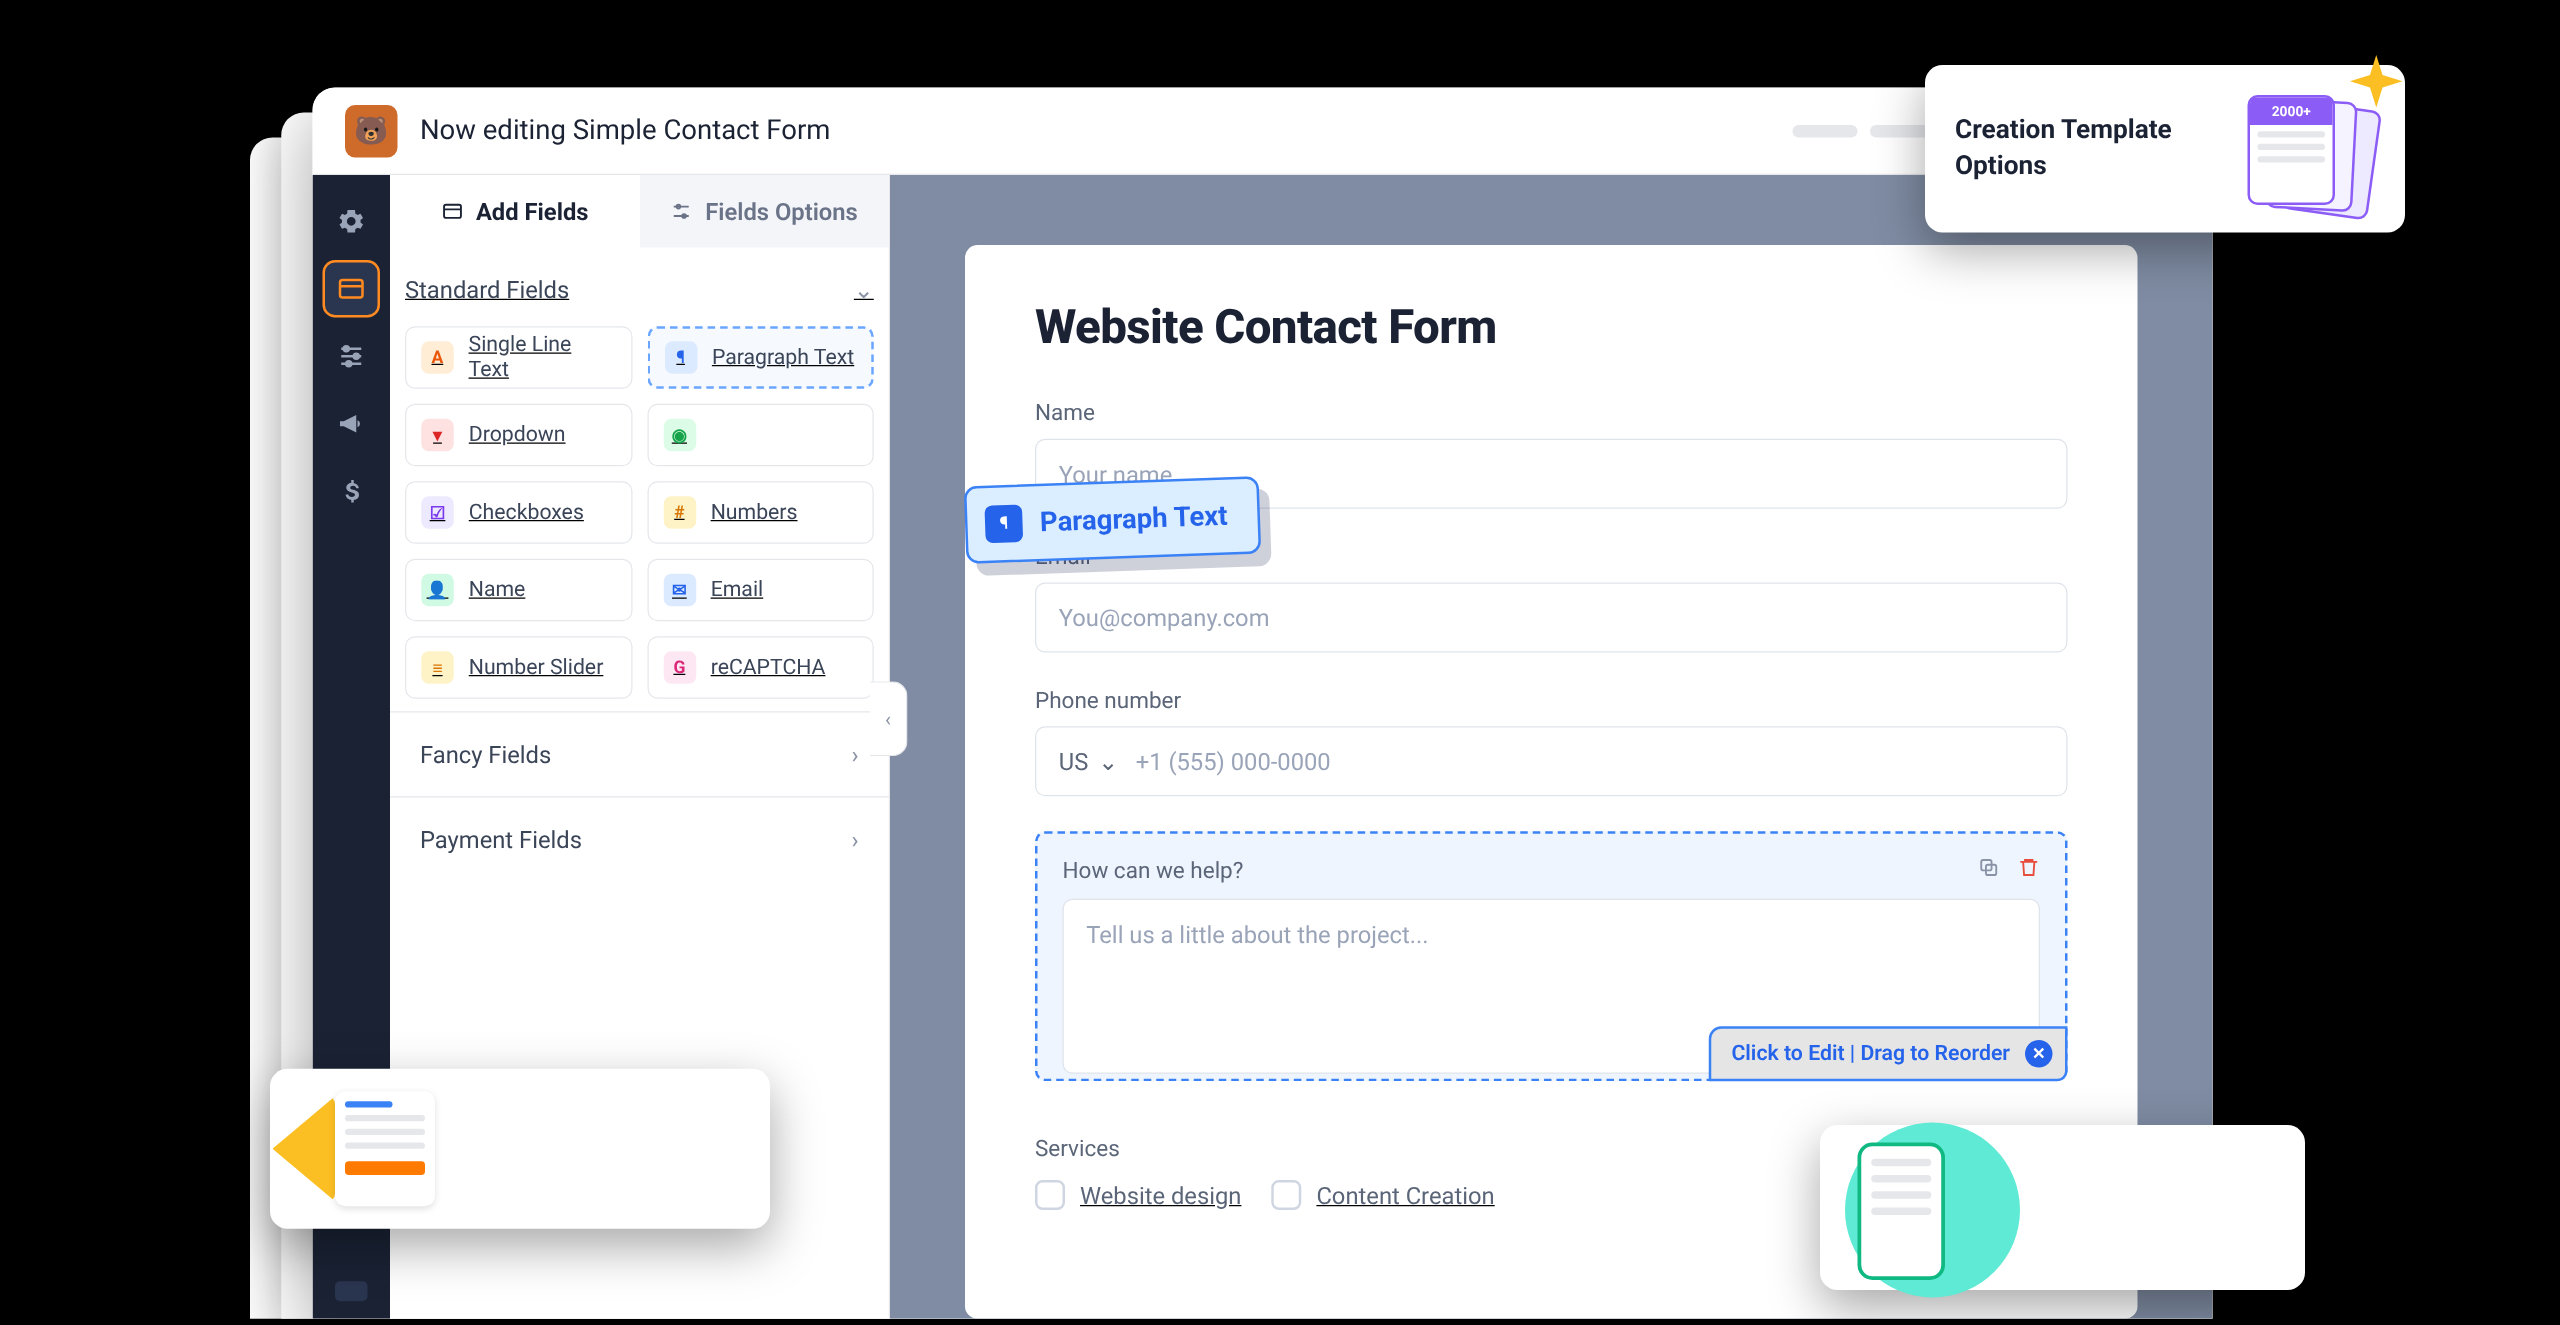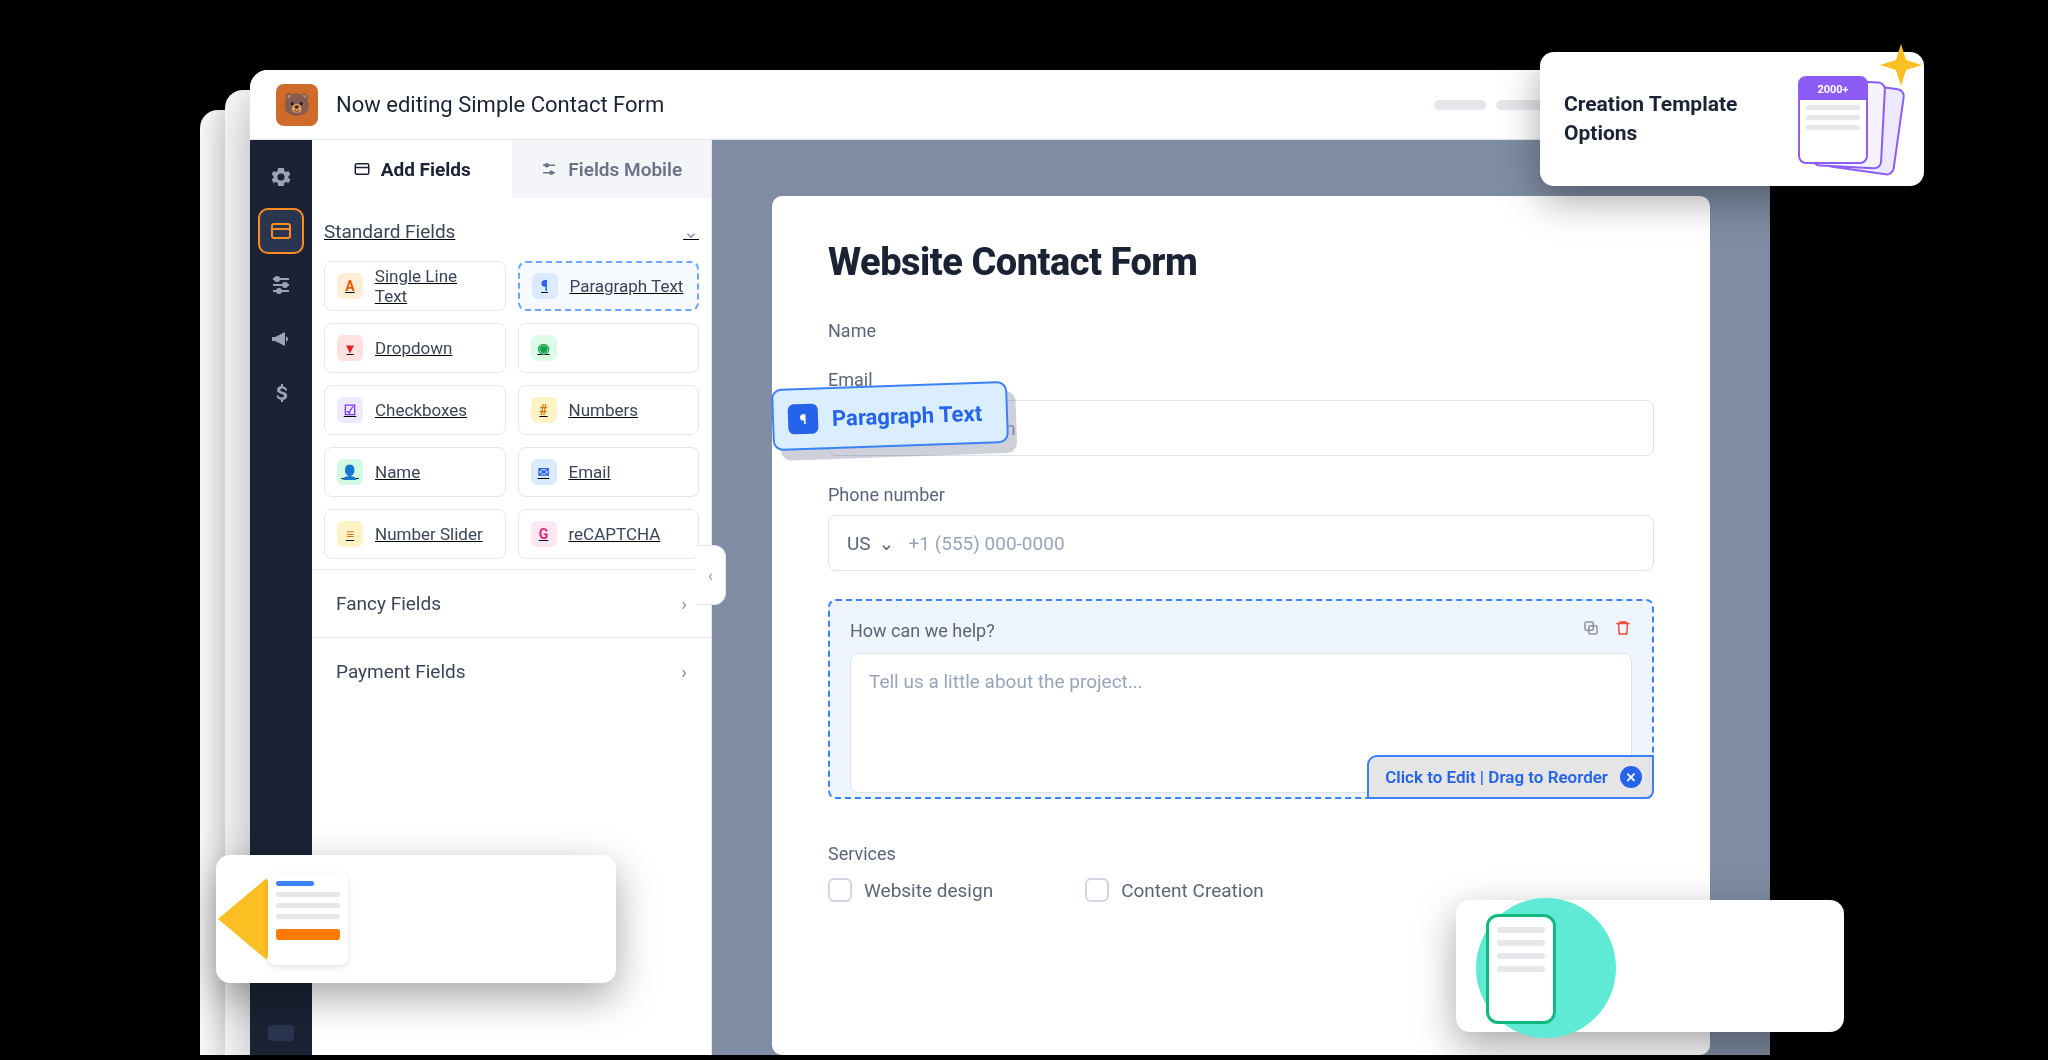--- a/index.html
+++ b/index.html
@@ -65,21 +65,21 @@
 .sb-head { display: flex; align-items: center; justify-content: space-between; margin-bottom: 12px; }
 .sb-actions { display: flex; gap: 14px; }
 .sb-actions .copy { color: #8a93a6; cursor: pointer; }
 .sb-actions .del { color: #e74c3c; cursor: pointer; }
 .ta { width: 100%; min-height: 140px; border: 1px solid #dfe3ea; border-radius: 8px; padding: 16px 18px; font-size: 19px; color: #3b4558; resize: none; font-family: inherit; background: #fff; }
 .ta::placeholder { color: #9aa4b8; }
 .hint-pill { position: absolute; right: -2px; bottom: -2px; background: #e5e5e5; border: 2px solid #3b82f6; border-radius: 10px 0 8px 0; padding: 10px 44px 10px 16px; font-size: 17px; color: #2563eb; font-weight: 600; }
 .hint-pill .x { position: absolute; right: 10px; top: 50%; transform: translateY(-50%); width: 22px; height: 22px; border-radius: 50%; background: #2563eb; color: #fff; display: flex; align-items: center; justify-content: center; font-size: 13px; cursor: pointer; }
 
 .services { margin-top: 44px; }
-.svc-row { display: flex; gap: 92px; margin-top: 14px; }
+.svc-row { display: flex; gap: 24px; margin-top: 14px; text-decoration: underline; }
 .svc { display: flex; align-items: center; gap: 12px; font-size: 19px; color: #5b6578; }
 .cb { width: 24px; height: 24px; border: 2px solid #cfd6e2; border-radius: 6px; background: #fff; }
 
 
 .drag-chip { position: absolute; left: 572px; top: 315px; background: #dbeeff; border: 2px solid #3b82f6; border-radius: 10px; padding: 14px 24px 14px 14px; display: flex; align-items: center; gap: 14px; font-size: 22px; font-weight: 700; color: #2563eb; box-shadow: 8px 10px 0 rgba(30,41,87,0.22); transform: rotate(-2deg); }
 .drag-chip .ficon { width: 30px; height: 30px; background: #2563eb; color: #fff; border-radius: 6px; }
 
 
 .callout { position: absolute; background: #fff; border-radius: 14px; box-shadow: 0 14px 40px rgba(0,0,0,0.35); display: flex; align-items: center; padding: 18px 20px; gap: 20px; }
 .co-pay { left: 216px; top: 855px; width: 400px; }
@@ -176,21 +176,21 @@
               </svg>
             <span>Add Fields</span>
           </div>
           <div class="tab inactive">
             <svg viewBox="0 0 24 24" fill="none" stroke="currentColor" stroke-width="2">
                 <line x1="4" y1="7" x2="20" y2="7"></line>
                 <line x1="4" y1="17" x2="20" y2="17"></line>
                 <circle cx="9" cy="7" r="2"></circle>
                 <circle cx="15" cy="17" r="2"></circle>
               </svg>
-            <span>Fields Mobile</span>
+            <span>Fields Options</span>
           </div>
         </div>
 
         <div class="section">
           <div class="section-head">
             <span>Standard Fields</span>
             <span class="chev">⌄</span>
           </div>
           <div class="field-grid">
             <div class="field-btn">
@@ -246,20 +246,21 @@
 
         <div class="collapse-handle">‹</div>
       </div>
 
       <div class="canvas">
         <div class="form-card">
           <h1 class="form-title">Website Contact Form</h1>
 
           <div class="fld">
             <label class="lbl">Name</label>
+            <input class="inp" placeholder="Your name" style="">
           </div>
 
           <div class="fld">
             <label class="lbl">Email</label>
             <input class="inp" placeholder="You@company.com" style="">
           </div>
 
           <div class="fld">
             <label class="lbl">Phone number</label>
             <div class="phone">

